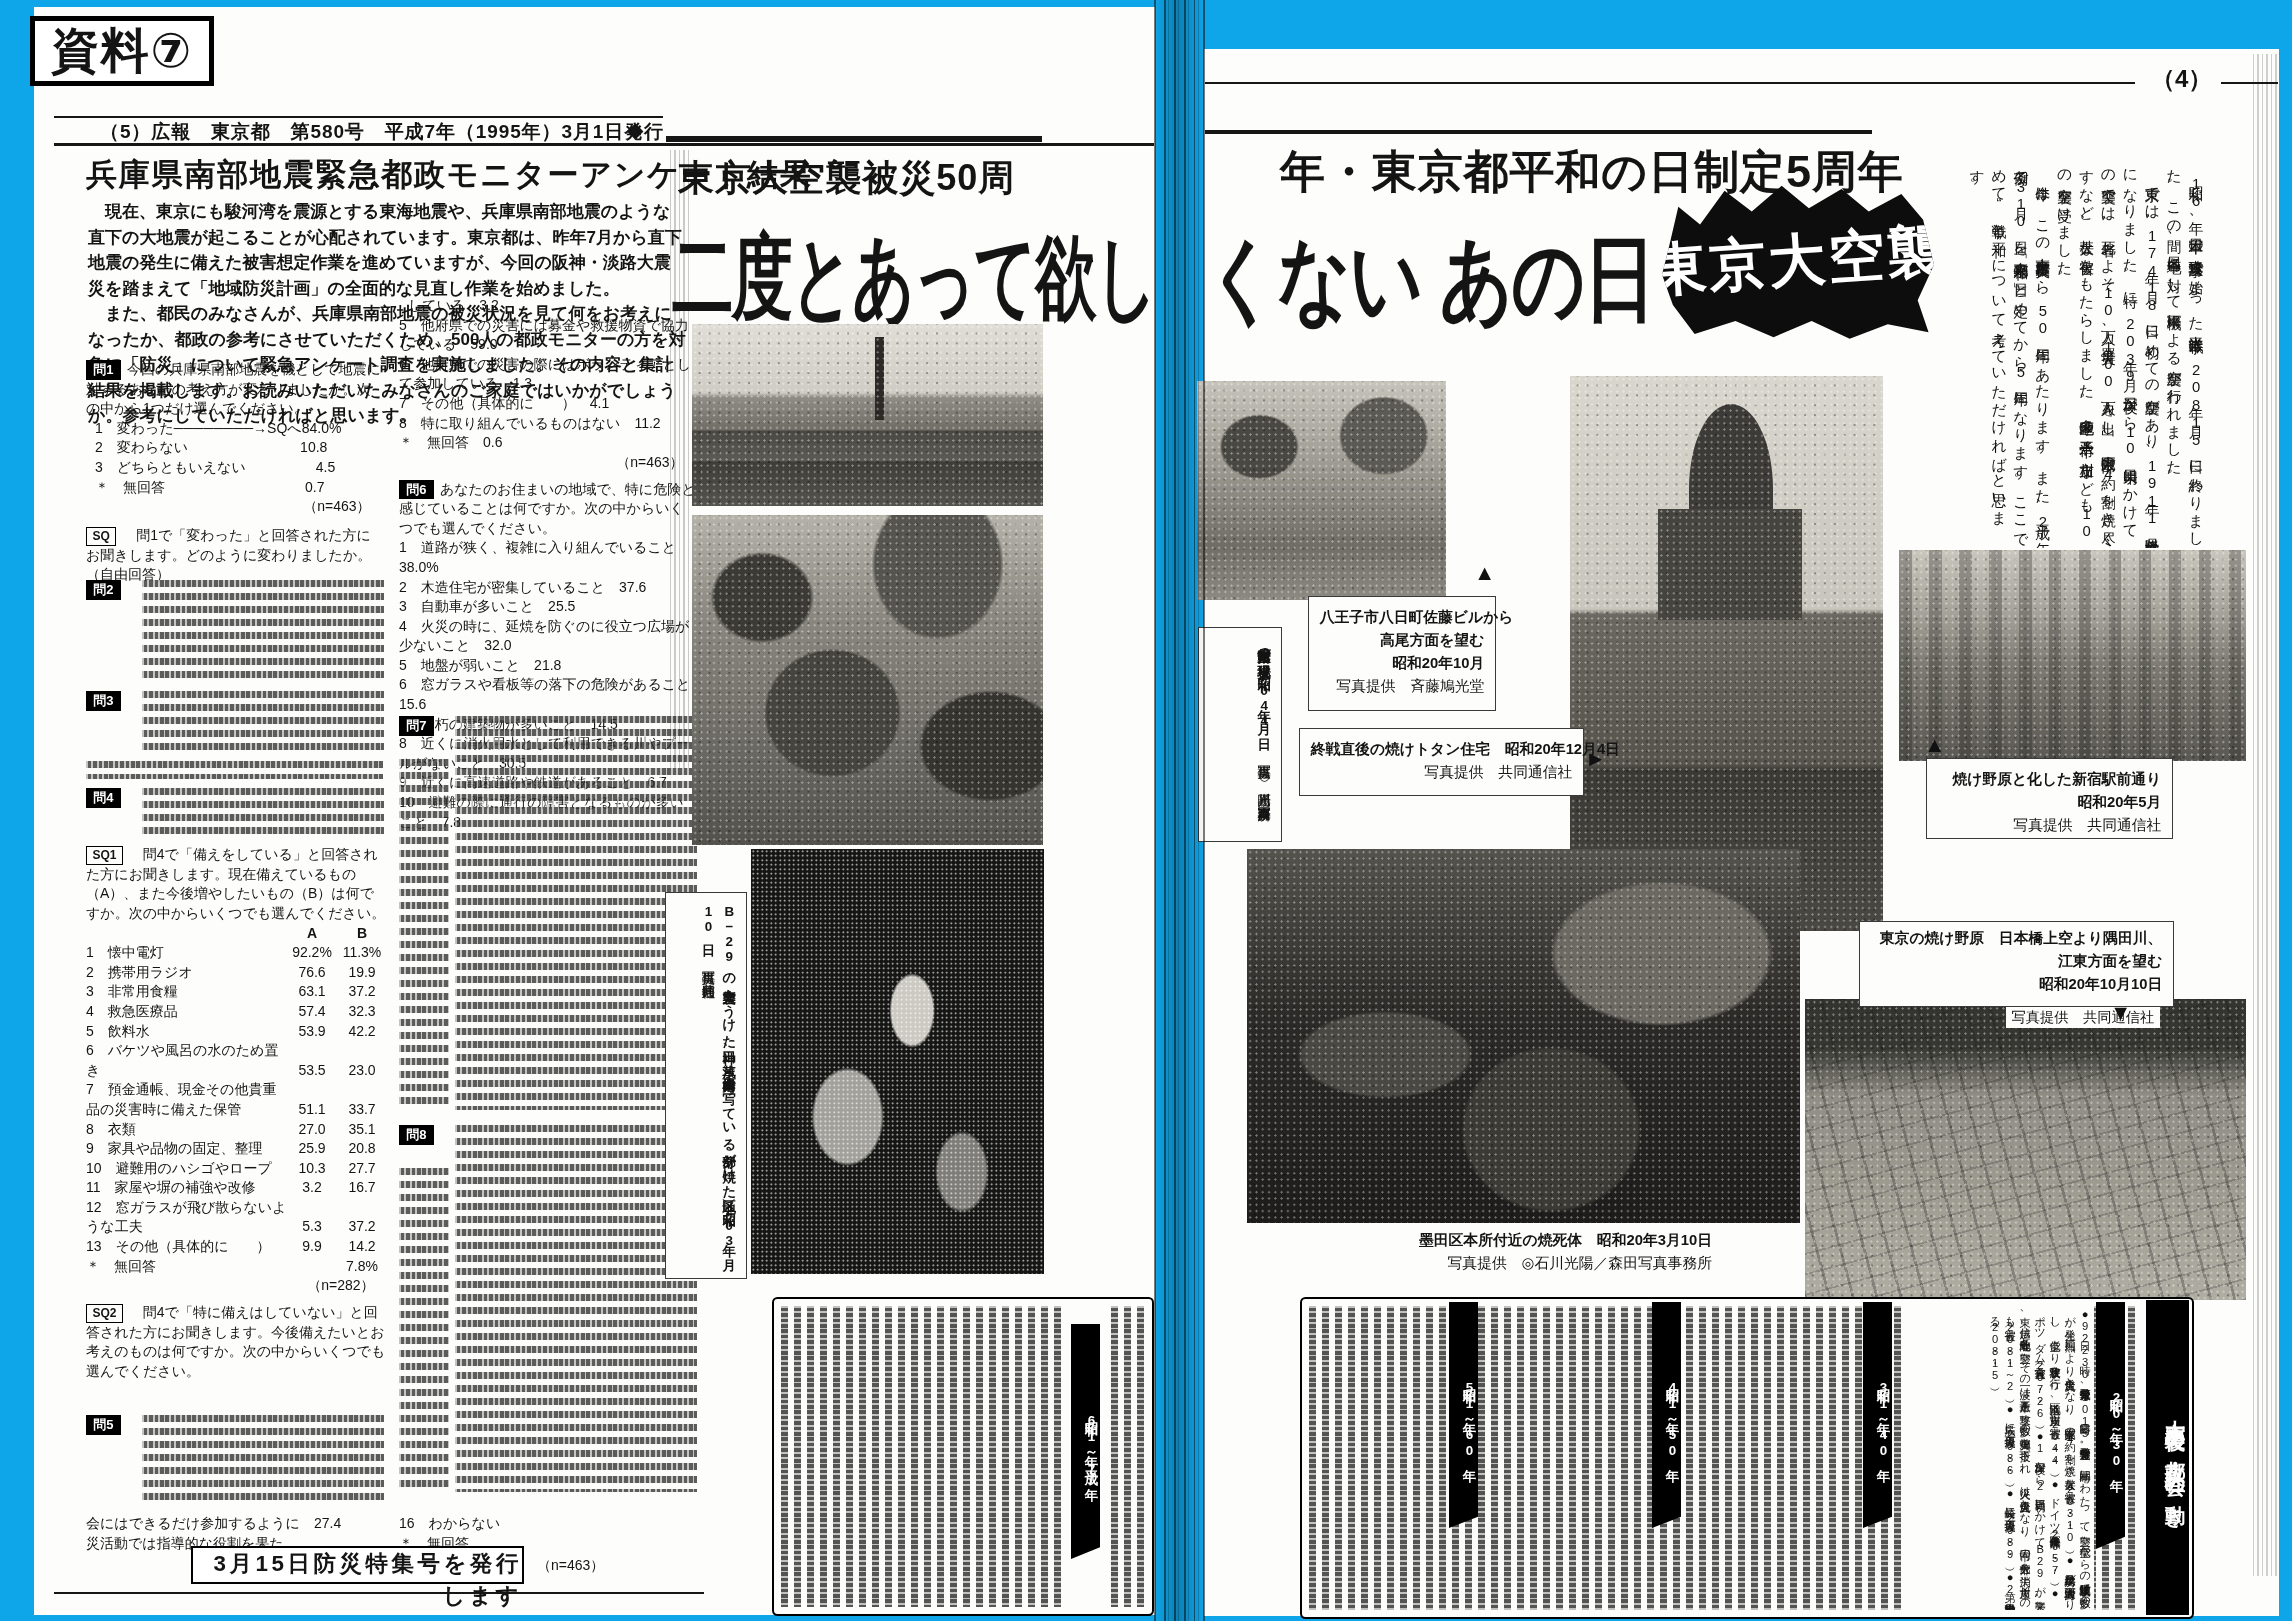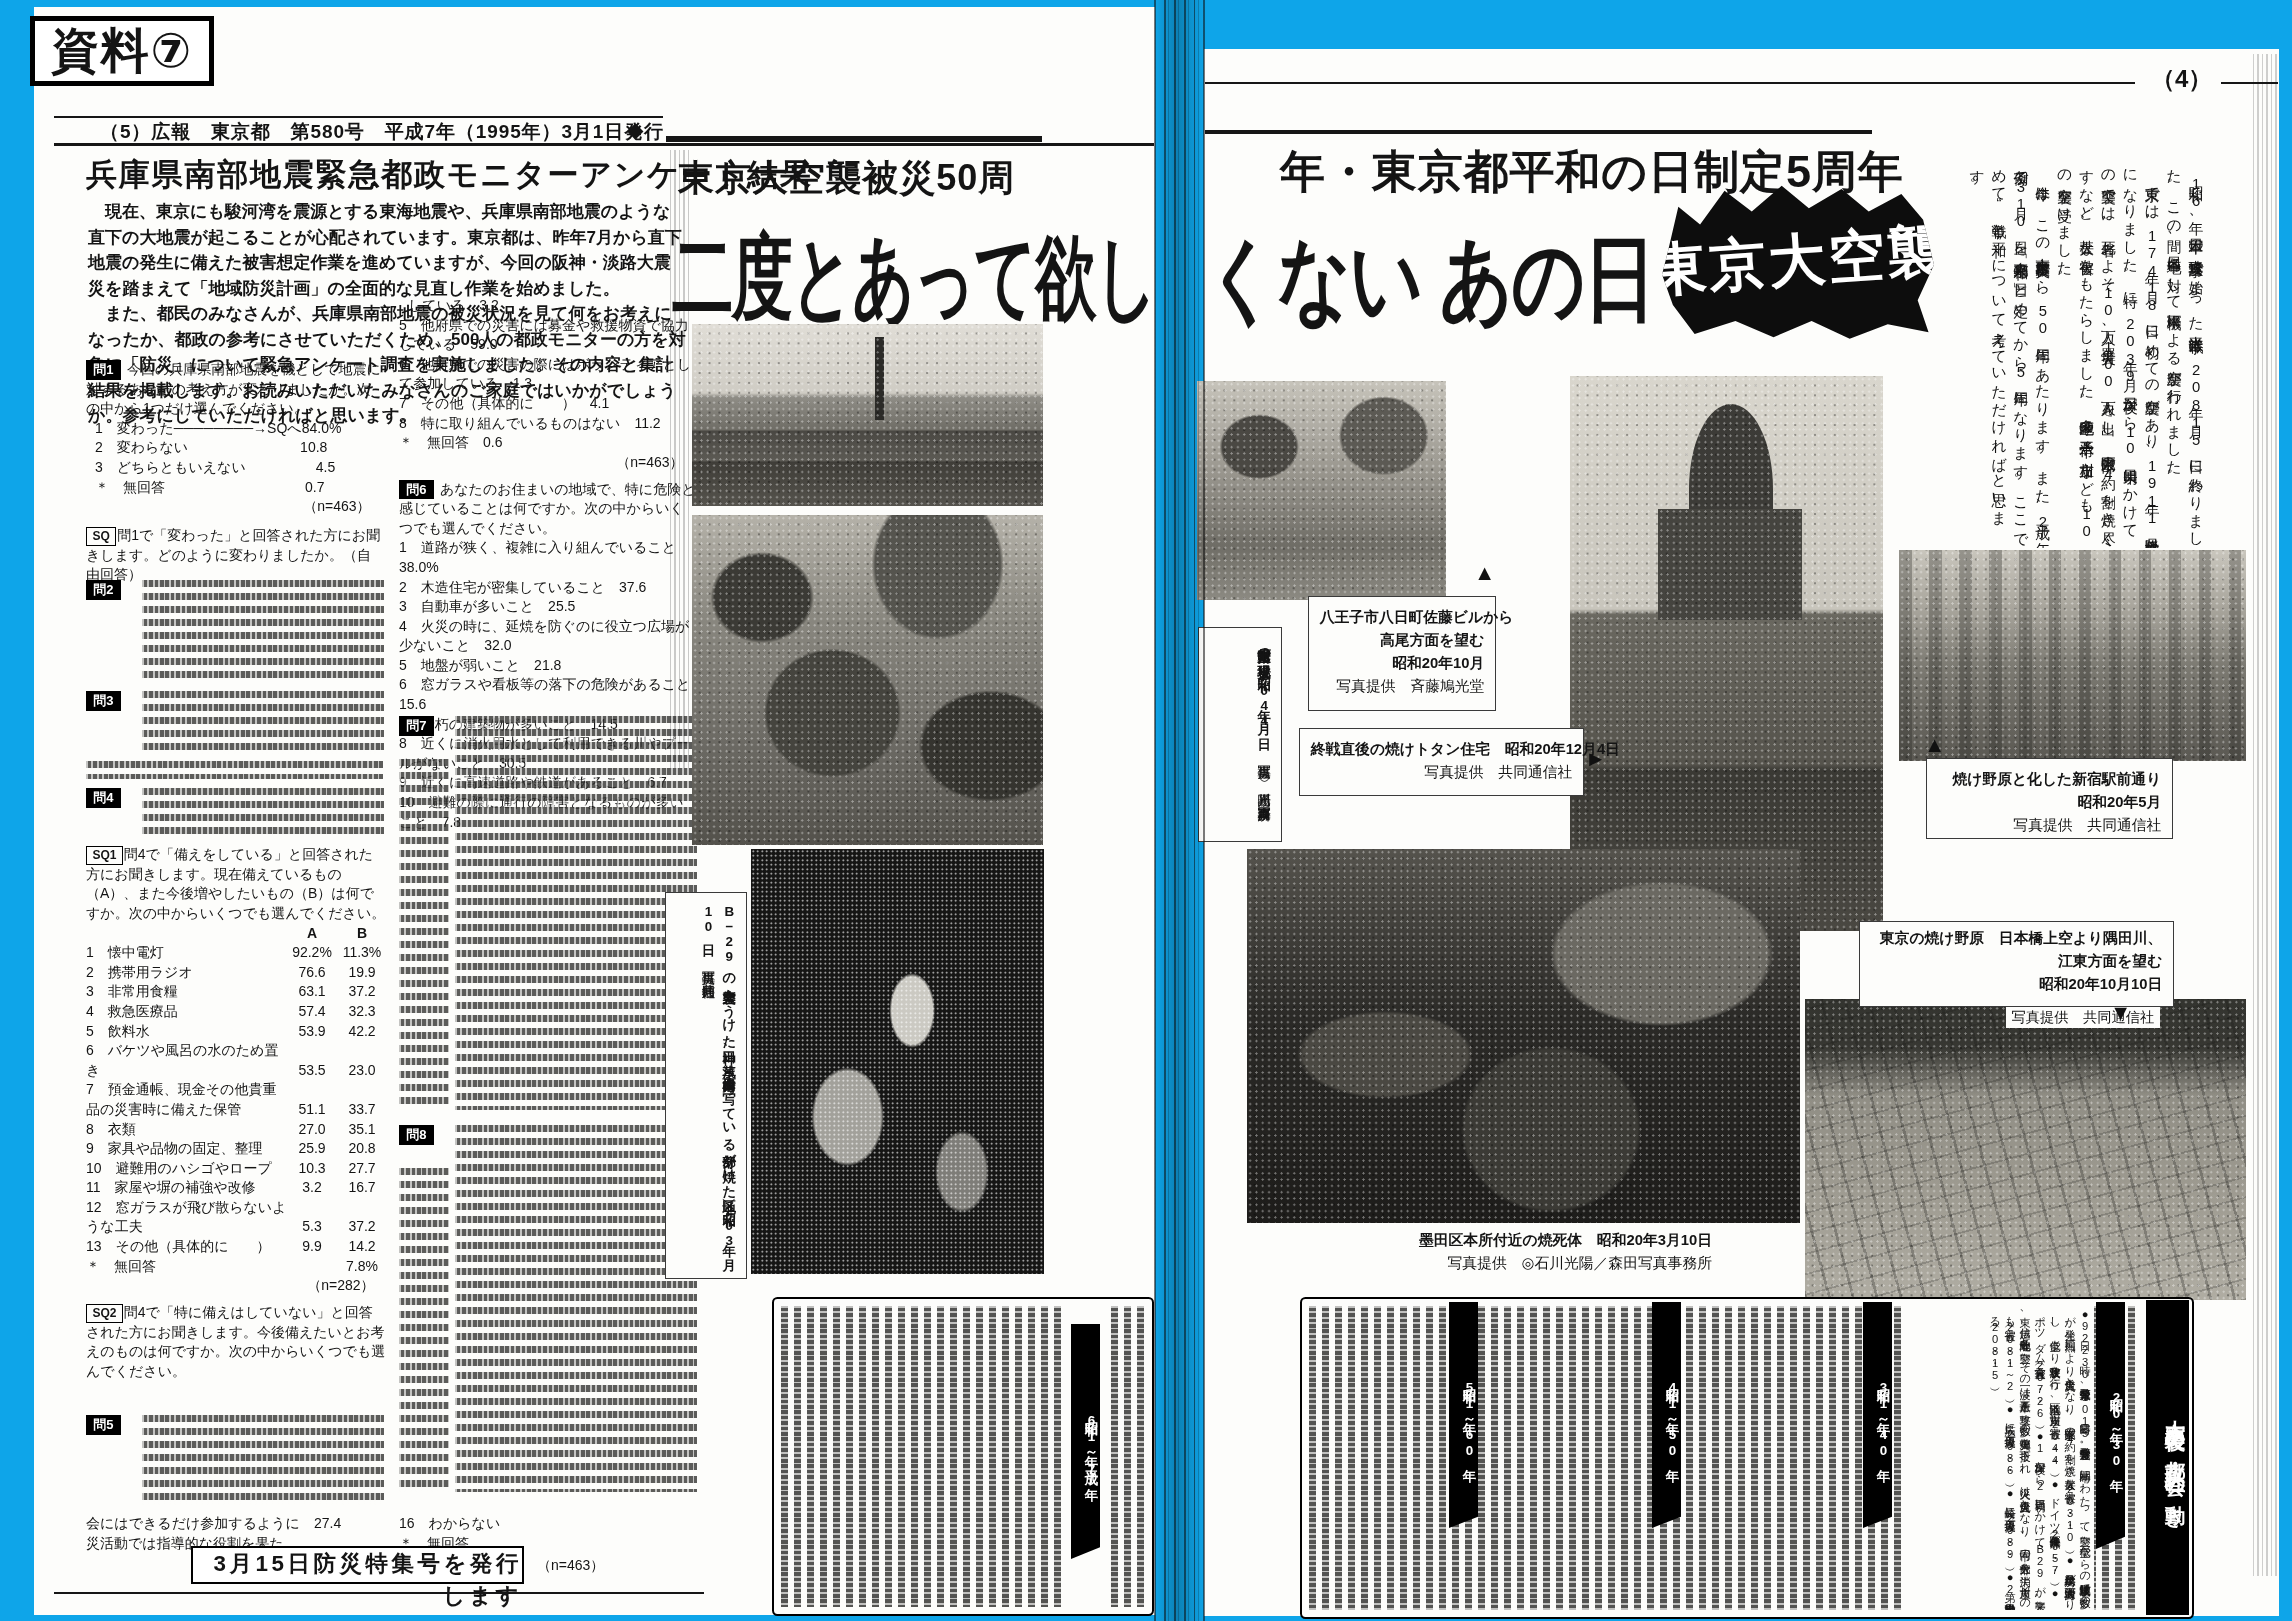--- a/index.html
+++ b/index.html
@@ -19,21 +19,21 @@
   .svy-intro{font-size:17px;line-height:1.5;font-weight:bold}
   .h-top{font-size:36px;font-weight:bold;letter-spacing:0.9px;white-space:nowrap}
   .h-main{font-size:93px;font-weight:bold;white-space:nowrap;transform-origin:left top;letter-spacing:-2.7px}
   .pgno{font-size:24px;font-weight:bold;background:#fdfdfb;padding:0 9px}
 
   
   .col{position:absolute;font-size:14px;line-height:1.4}
   .qlabel{display:inline-block;background:#000;color:#fff;font-weight:bold;
     padding:0 7.2px;margin-right:6.3px;font-size:13px;line-height:1.5}
   .sqlabel{display:inline-block;border:1.8px solid #000;font-weight:bold;
-    padding:0 5.4px;margin-right:1px;font-size:12px;line-height:1.4}
+    padding:0 5.4px;margin-right:20px;font-size:12px;line-height:1.4}
   .qtext{display:inline}
   .opt{padding-left:9px}
   .nnote{text-align:right;padding-right:12.5px}
   .abhead{display:flex}
   .abhead .sp{flex:1}
   .abhead .c{width:50px;text-align:center;font-weight:bold}
   .r{display:flex;align-items:flex-end}
   .r .lb{flex:1}
   .r .va,.r .vb{width:50px;text-align:center;flex:none}
 

